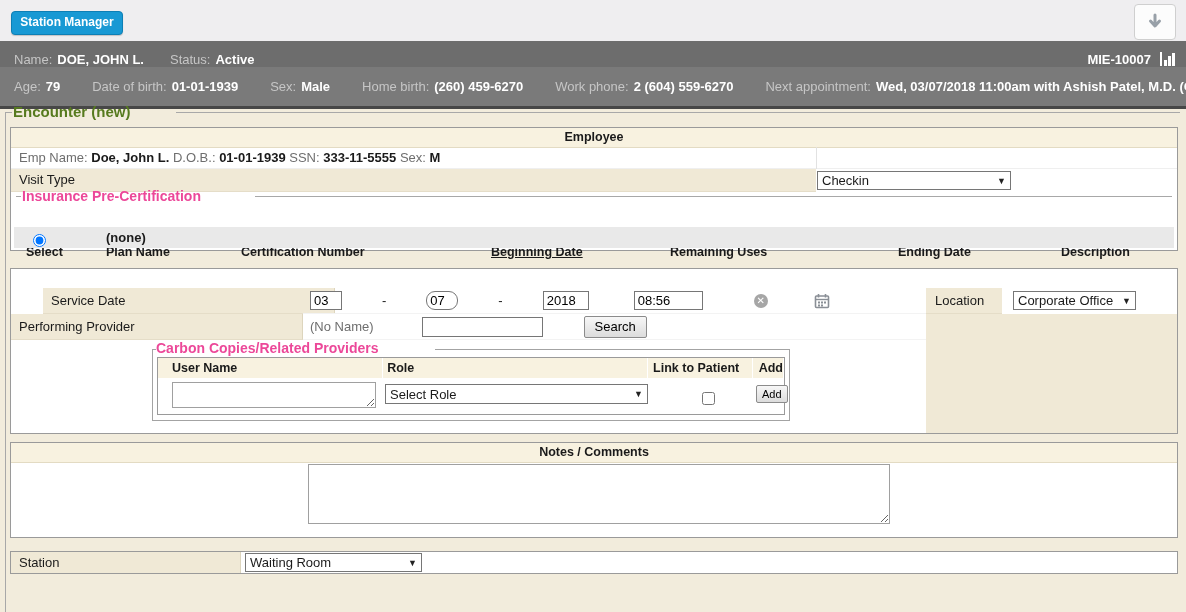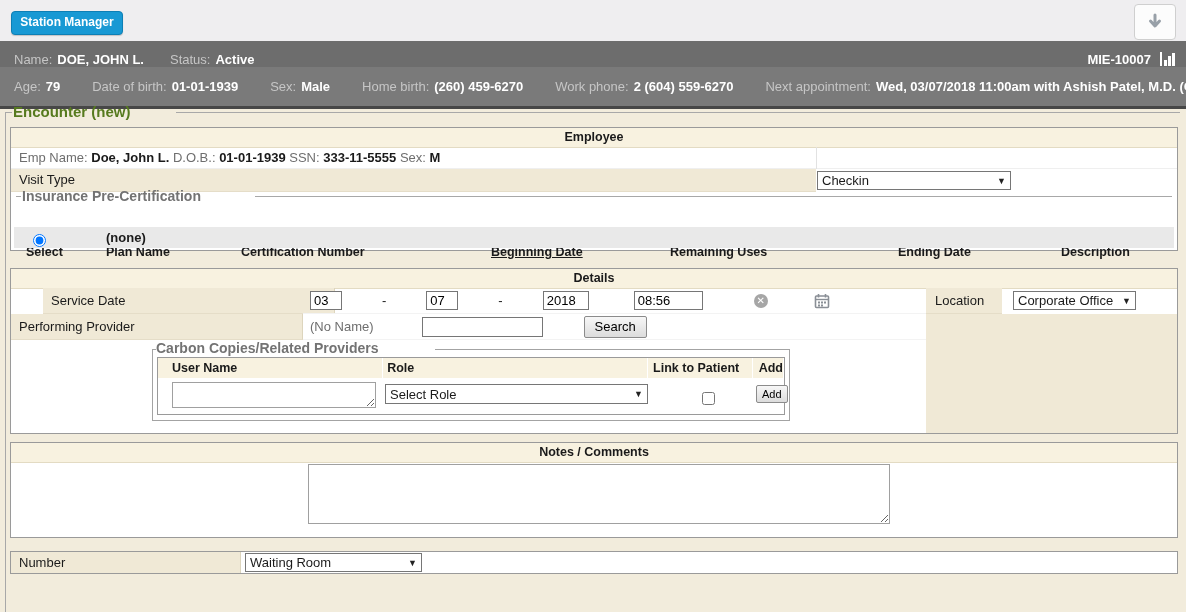--- a/index.html
+++ b/index.html
@@ -40,21 +40,21 @@
   .enc-corner  { position:absolute; top:112px; left:5px; width:7px; height:1px; background:#a8a8a8; }
   .enc-leftline{ position:absolute; top:112px; left:5px; bottom:0; width:1px; background:#a8a8a8; }
   
   .box { position:absolute; left:10px; width:1168px; background:#fff; border:1px solid #9a9a9a; box-sizing:border-box; }
   .sec-hdr {
     position:absolute; top:0; left:0; right:0; height:19px; background:#f8f2e0;
     border-bottom:1px solid #e3dbc3; text-align:center; font-weight:bold;
     font-size:12.5px; line-height:19px;
   }
   .beige { background:#f0e9d6; }
-  .legend-sm { position:absolute; font-size:14px; font-weight:bold; color:#737373; white-space:nowrap; }
+  .legend-sm { position:absolute; font-size:14px; font-weight:bold; color:#ec4899; white-space:nowrap; }
   .hline { position:absolute; height:1px; background:#a8a8a8; }
   
   .tin { border:1px solid #767676; background:#fff; font-family:inherit; font-size:13px; padding:1px 3px; box-sizing:border-box; height:19px; }
   .sel {
     display:inline-flex; align-items:center; justify-content:space-between;
     border:1px solid #767676; background:#fff; height:19px; padding:0 4px 0 4px;
     box-sizing:border-box; font-size:13px; cursor:pointer; white-space:nowrap;
   }
   .sel .arr { font-size:9px; color:#222; margin-left:6px; }
   .btn-std {
@@ -187,27 +187,26 @@
         <div class="ins-th" style="flex:1;">Description</div>
       </div>
       <div class="ins-row">
         <input type="radio" checked="true" style="position: absolute; left: 14px; top: 4px;">
         <span class="boldv" style="position:absolute; left:92px; top:3px;">(none)</span>
       </div>
     </div>
   </div>
 
   <div class="box" id="box-details" style="top:268px; height:166px;">
-    <div class="sec-hdr">Details</div>
 
     <div class="cell-lbl" style="top:19px;margin-left:32px;">Service Date</div>
     <div class="cell-cnt" style="top:19px;">
       <input class="tin" style="width: 32px;" value="03">
       <span>-</span>
-      <input class="tin" style="width: 32px;" value="07">
+      <input class="tin" style="width: 32px; border-radius: 9px;" value="07">
       <span>-</span>
       <input class="tin" style="width: 46px;" value="2018">
       <input class="tin" style="width: 69px; margin-left: 5px;" value="08:56">
       <span class="clear-ic" style="margin-left:11px;">✕</span>
       <svg style="margin-left:6px;" width="16" height="16" viewBox="0 0 16 16">
         <rect x="1.5" y="3" width="13" height="11.5" rx="1" fill="none" stroke="#8a8f96" stroke-width="1.6"></rect>
         <line x1="4.5" y1="1" x2="4.5" y2="4.5" stroke="#8a8f96" stroke-width="1.6"></line>
         <line x1="11.5" y1="1" x2="11.5" y2="4.5" stroke="#8a8f96" stroke-width="1.6"></line>
         <line x1="1.5" y1="6.5" x2="14.5" y2="6.5" stroke="#8a8f96" stroke-width="1.4"></line>
         <rect x="4" y="8.5" width="2" height="2" fill="#8a8f96"></rect>
@@ -252,21 +251,21 @@
       <button class="btn-std" style="position:absolute; left:598px; top:27px; height:18px; padding:0 5px; font-size:11px;">Add</button>
     </div>
   </div>
 
   <div class="box" id="box-notes" style="top:442px; height:96px;">
     <div class="sec-hdr">Notes / Comments</div>
     <textarea class="ta" style="position: absolute; left: 297px; top: 21px; width: 582px; height: 60px;"></textarea>
   </div>
 
   <div class="box" id="box-station" style="top:551px; height:23px;">
-    <div class="sta-lbl">Number</div>
+    <div class="sta-lbl">Station</div>
     <span class="sel" style="position:absolute; left:234px; top:1px; width:177px;">
       <span>Waiting Room</span>
       <span class="arr">▼</span>
     </span>
   </div>
 
   <button class="btn-std" style="position:absolute; left:575px; top:589px; height:22px;margin-top:35px;">Save</button>
 
 </div>
 

